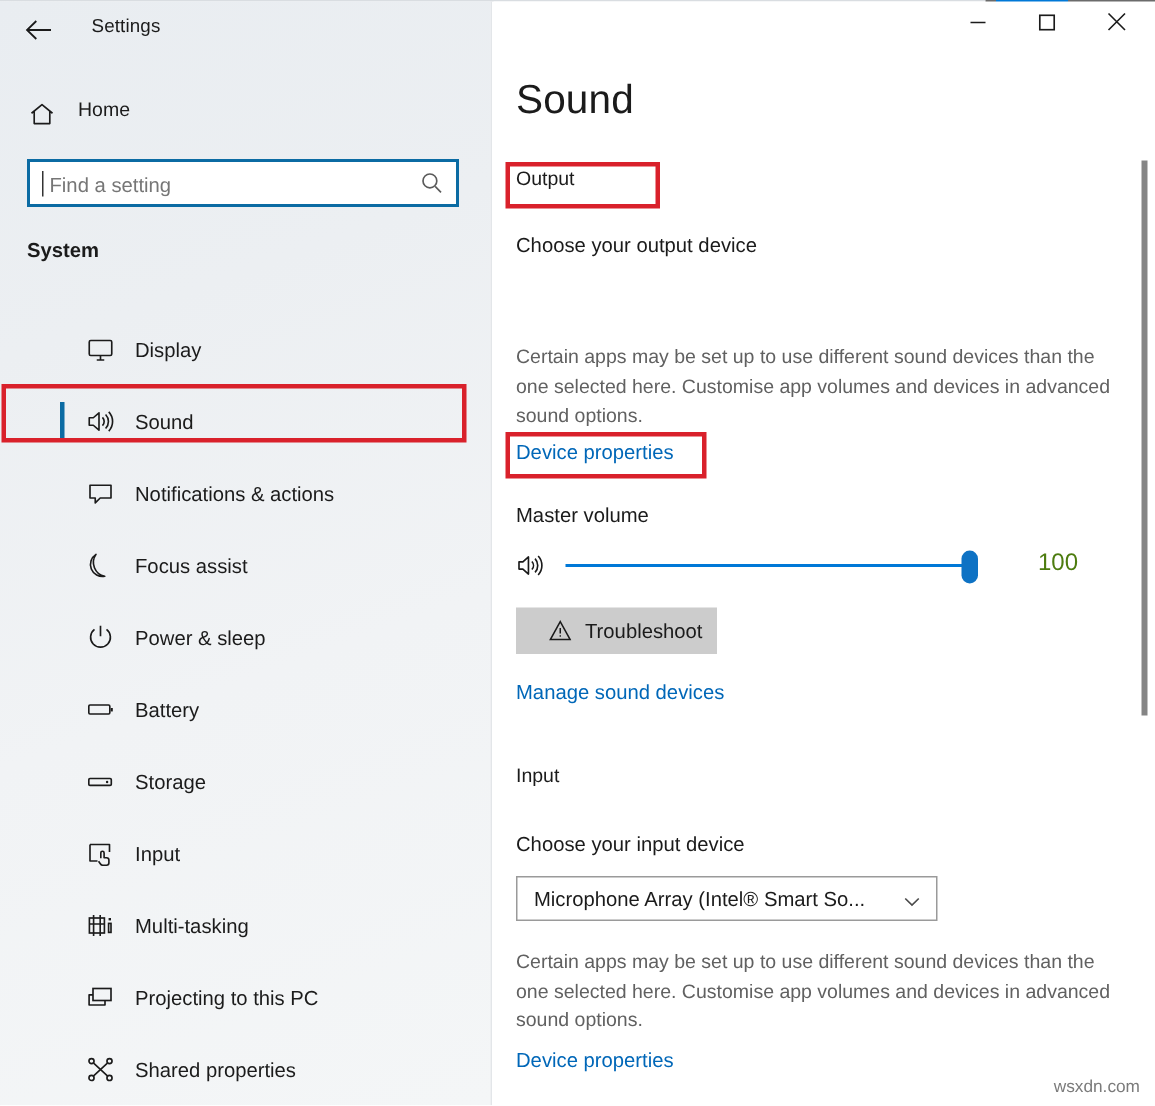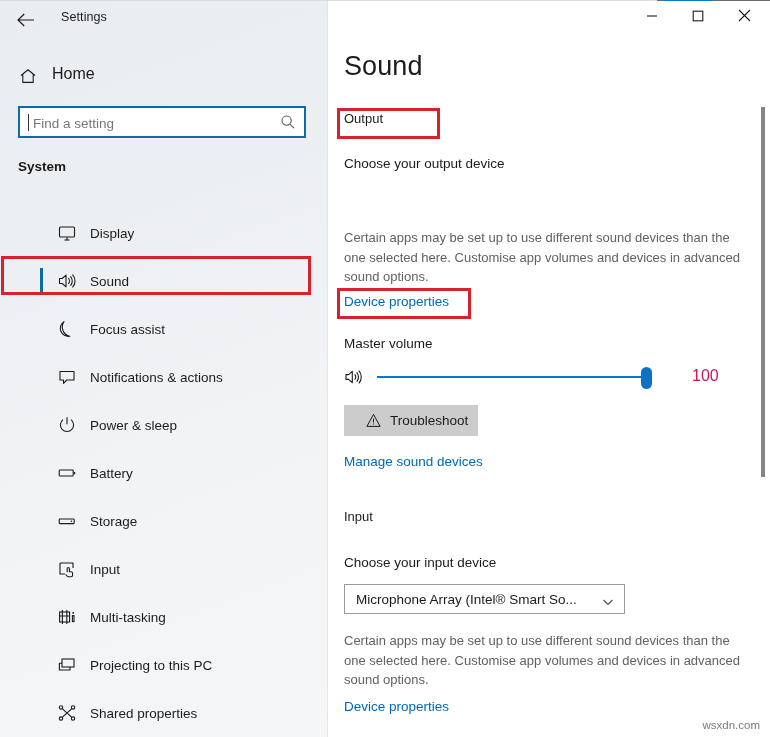--- a/index.html
+++ b/index.html
@@ -58,21 +58,21 @@
   .home-row {
     position: absolute; left: 0; top: 59px; width: 328px; height: 32px;
     display: flex; align-items: center;
   }
   .home-icon {
     position: absolute; left: 18px; top: 6px;
     width: 20px; height: 20px;
   }
   .home-label {
     position: absolute; left: 52px; top: 5px;
-    font-size: 16px; color: #1b1b1b;
+    font-size: 13px; color: #1b1b1b;
   }
 
   
   .search-wrap {
     position: absolute; left: 18px; top: 105px;
     width: 288px; height: 32px;
     background: #ffffff;
     border: 2px solid #0b6ba3;
     box-sizing: border-box;
     display: flex; align-items: center;
@@ -221,21 +221,21 @@
     width: 270px; height: 2px; background: #0078d7;
   }
   .slider-thumb {
     position: absolute; left: 297px; top: 4px;
     width: 11px; height: 22px; border-radius: 6px;
     background: #0e72c4;
     cursor: default;
   }
   .slider-value {
     position: absolute; left: 348px; top: 4px;
-    font-size: 16px; color: #be185d;
+    font-size: 16px; color: #4d7c0f;
   }
 
   .ts-button {
     position: absolute; left: 15px; top: 404px;
     width: 134px; height: 31px;
     background: #cccccc;
     border: none;
     display: flex; align-items: center;
     cursor: default;
     font-family: "Liberation Sans", sans-serif;
@@ -343,33 +343,33 @@
             <path d="M13.4 5.3 A6.8 6.8 0 0 1 13.4 14.7" fill="none" stroke="#1b1b1b" stroke-width="1.1"></path>
             <path d="M15.5 3.6 A9.3 9.3 0 0 1 15.5 16.4" fill="none" stroke="#1b1b1b" stroke-width="1.1"></path>
           </svg>
         </span>
         <span class="ni-label">Sound</span>
       </div>
 
       <div class="nav-item">
         <span class="ni-icon">
           <svg width="20" height="20" viewBox="0 0 20 20">
+            <path d="M3 4.5 H17 V13 H9.8 L6.5 16.3 V13 H3 Z" fill="none" stroke="#1b1b1b" stroke-width="1.1" stroke-linejoin="round"></path>
+          </svg>
+        </span>
+        <span class="ni-label">Notifications &amp; actions</span>
+      </div>
+
+      <div class="nav-item">
+        <span class="ni-icon">
+          <svg width="20" height="20" viewBox="0 0 20 20">
             <path d="M7 2.6 A8 8 0 0 0 12.8 17.2 A9.4 9.4 0 0 1 7 2.6 Z" fill="none" stroke="#1b1b1b" stroke-width="1.1" stroke-linejoin="round"></path>
           </svg>
         </span>
         <span class="ni-label">Focus assist</span>
-      </div>
-
-      <div class="nav-item">
-        <span class="ni-icon">
-          <svg width="20" height="20" viewBox="0 0 20 20">
-            <path d="M3 4.5 H17 V13 H9.8 L6.5 16.3 V13 H3 Z" fill="none" stroke="#1b1b1b" stroke-width="1.1" stroke-linejoin="round"></path>
-          </svg>
-        </span>
-        <span class="ni-label">Notifications &amp; actions</span>
       </div>
 
       <div class="nav-item">
         <span class="ni-icon">
           <svg width="20" height="20" viewBox="0 0 20 20">
             <path d="M6.0 4.6 A6.6 6.6 0 1 0 14 4.6" fill="none" stroke="#1b1b1b" stroke-width="1.1"></path>
             <path d="M10 2.2 V9.2" stroke="#1b1b1b" stroke-width="1.1"></path>
           </svg>
         </span>
         <span class="ni-label">Power &amp; sleep</span>

